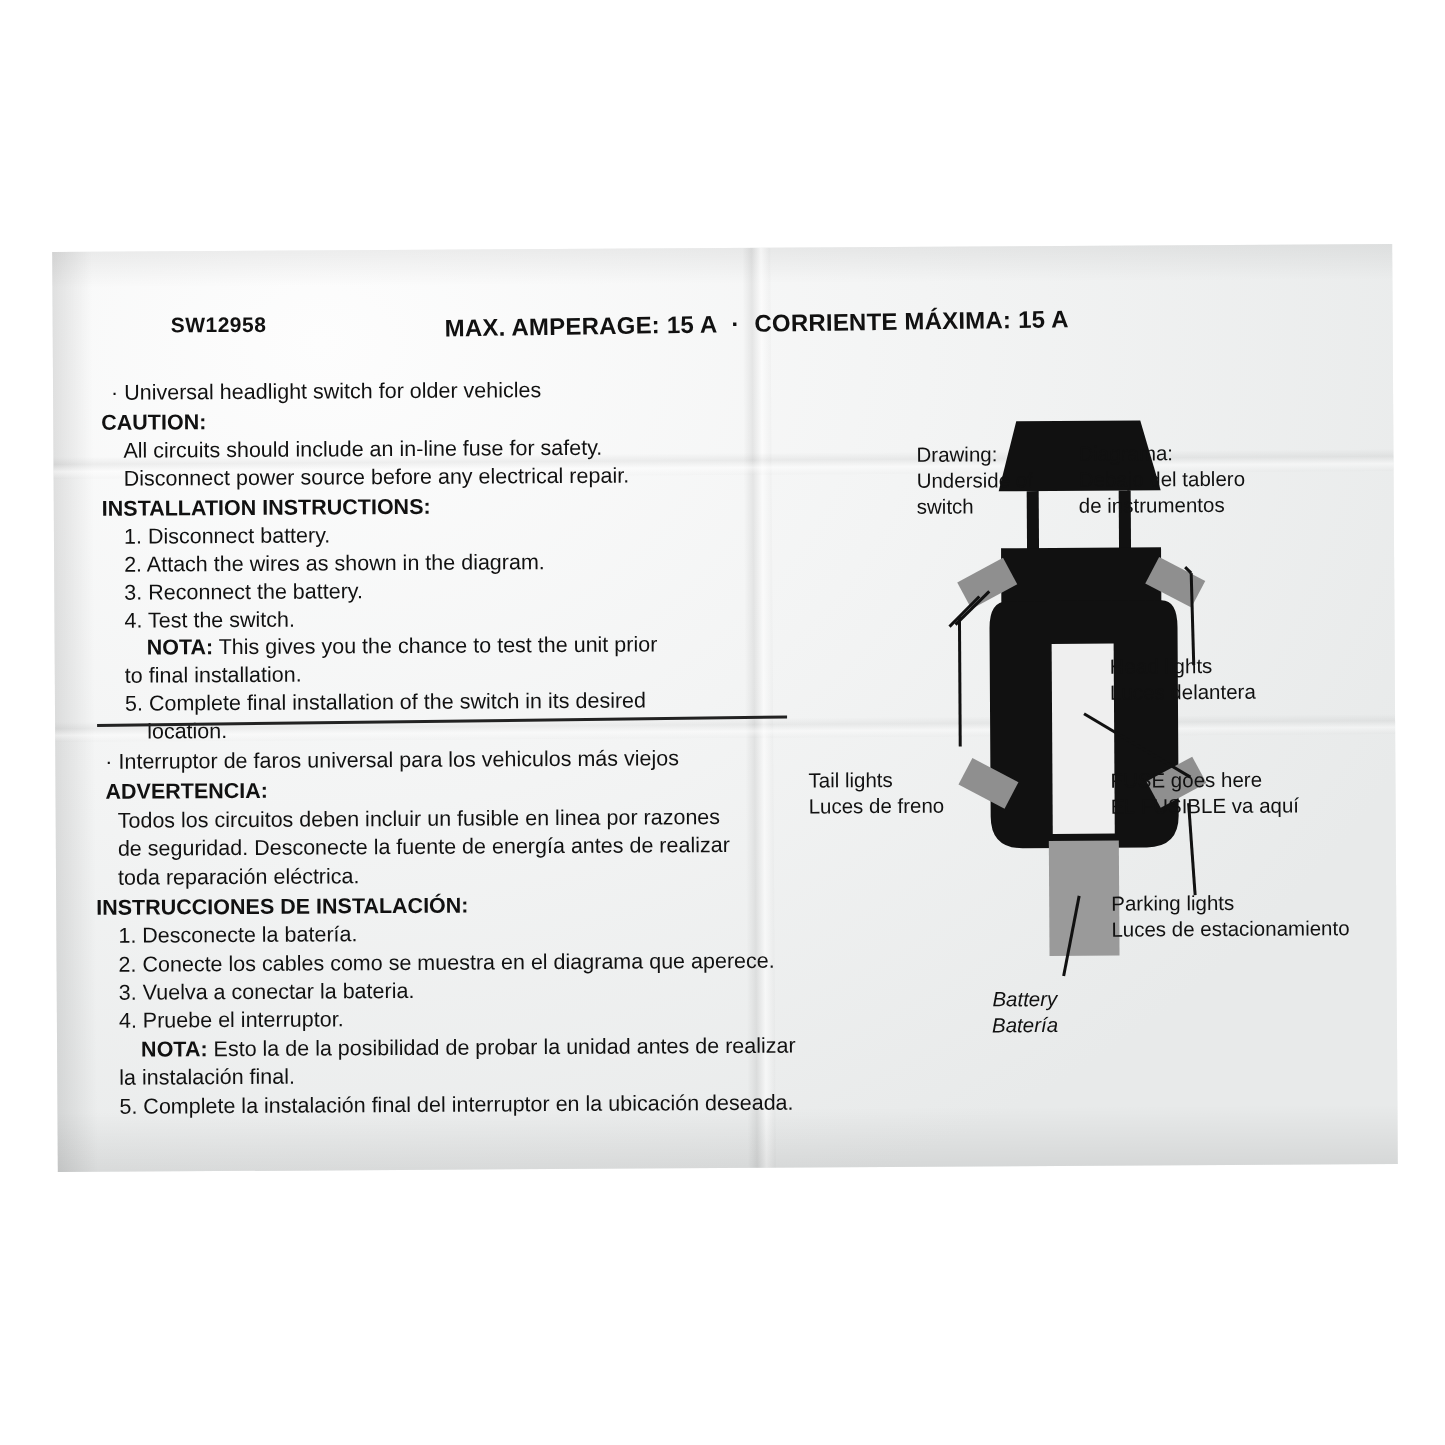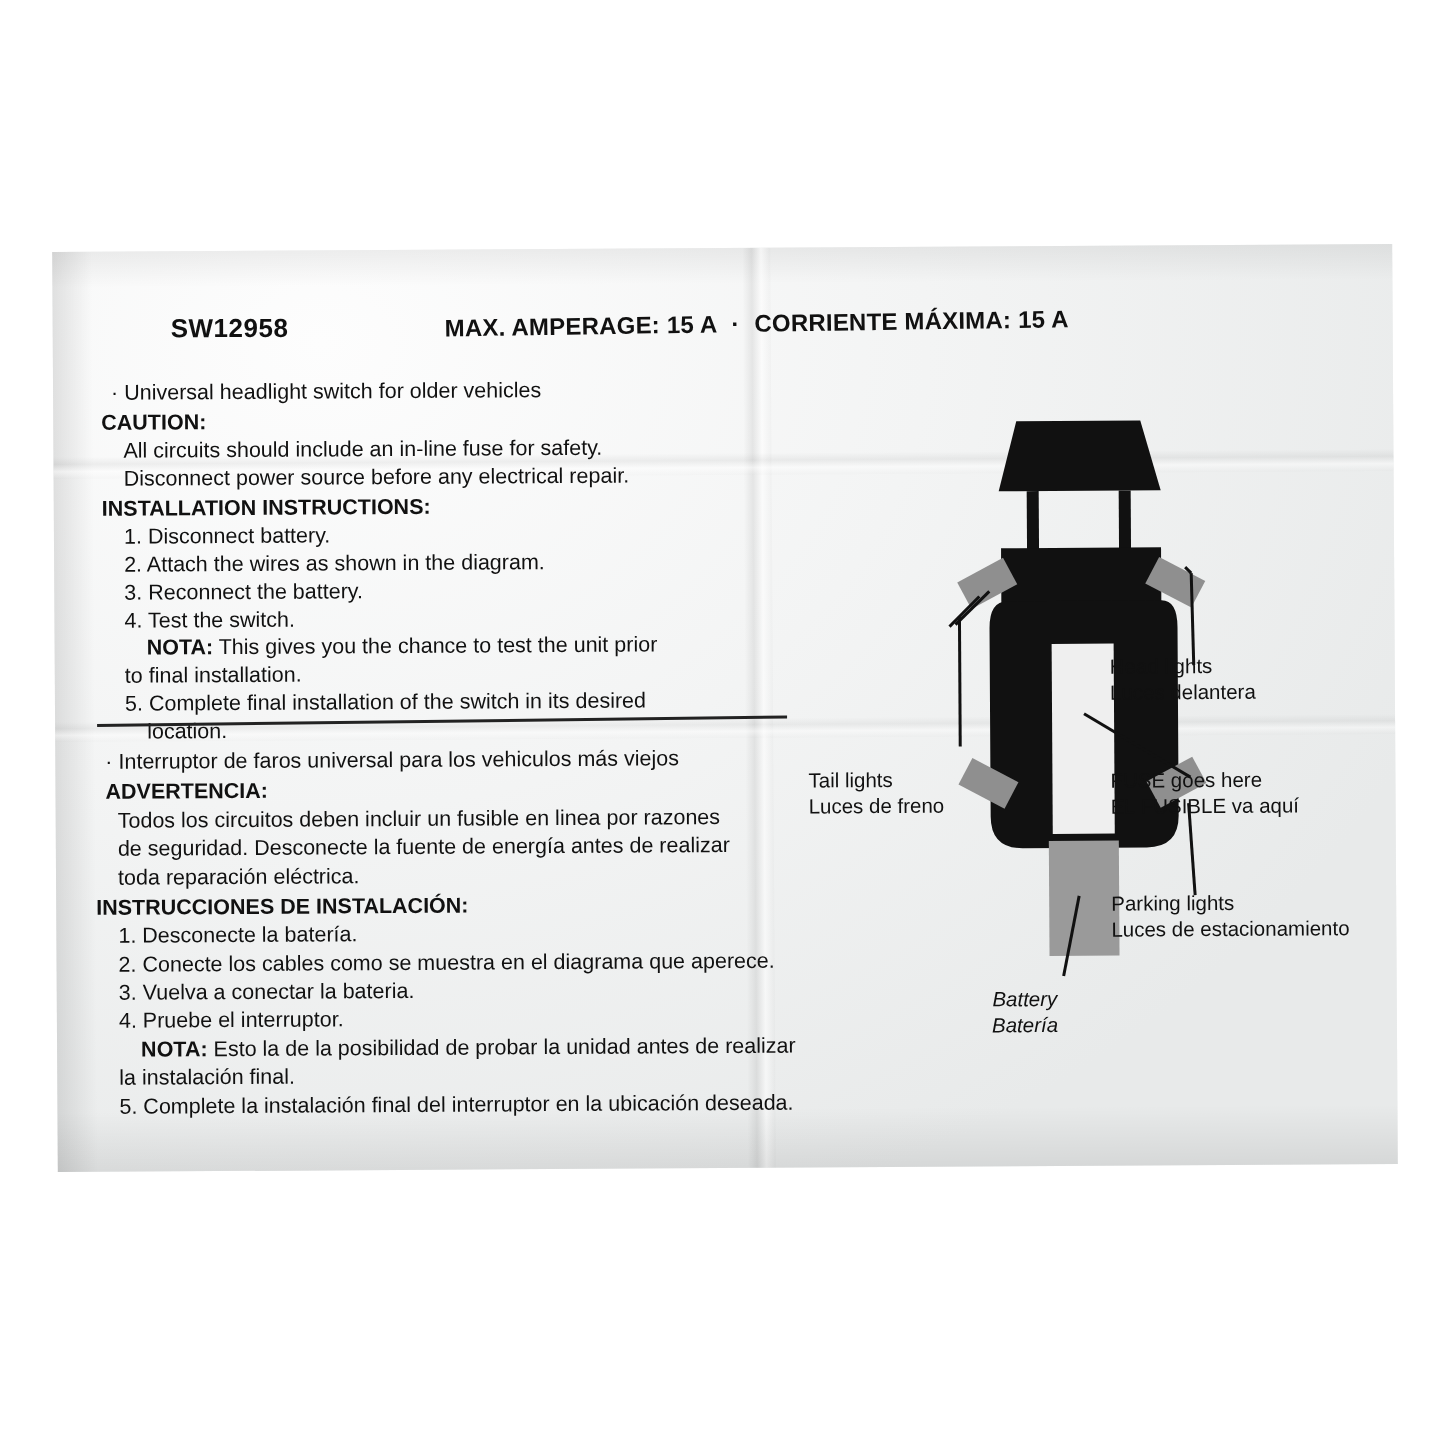--- a/index.html
+++ b/index.html
@@ -46,21 +46,21 @@
   #sheet .crease.edge-b { left: 0; top: 860px; width: 1340px; height: 60px;
      background: linear-gradient(180deg, rgba(0,0,0,0.00), rgba(0,0,0,0.08)); }
   #sheet .crease.edge-t { left: 0; top: 0; width: 1340px; height: 36px;
      background: linear-gradient(0deg, rgba(0,0,0,0.00), rgba(0,0,0,0.06)); }
 
   
   #part-number {
     position: absolute;
     left: 118px;
     top: 62px;
-    font-size: 26px;
+    font-size: 21px;
     font-weight: bold;
     letter-spacing: 0.5px;
     transform: rotate(0.2deg);
   }
   #amperage-line {
     position: absolute;
     left: 392px;
     top: 62px;
     font-size: 24px;
     font-weight: bold;
@@ -230,21 +230,31 @@
 
       <line x1="294" y1="318" x2="400" y2="382" stroke="#111" stroke-width="3"></line>
 
       <line x1="398" y1="408" x2="404" y2="500" stroke="#111" stroke-width="3"></line>
 
       <line x1="288" y1="500" x2="272" y2="580" stroke="#111" stroke-width="3"></line>
 
       <line x1="182" y1="118" x2="182" y2="118" stroke="#111" stroke-width="2"></line>
     </svg>
 
-
+    <div class="dlabel" id="lbl-drawing">
+      <div>Drawing:</div>
+      <div>Underside of</div>
+      <div>switch</div>
+    </div>
+
+    <div class="dlabel" id="lbl-diagrama">
+      <div>Diagrama:</div>
+      <div>Debajo del tablero</div>
+      <div>de instrumentos</div>
+    </div>
 
     <div class="dlabel" id="lbl-head">
       <div>Head lights</div>
       <div>Luces delantera</div>
     </div>
 
     <div class="dlabel" id="lbl-tail">
       <div>Tail lights</div>
       <div>Luces de freno</div>
     </div>

